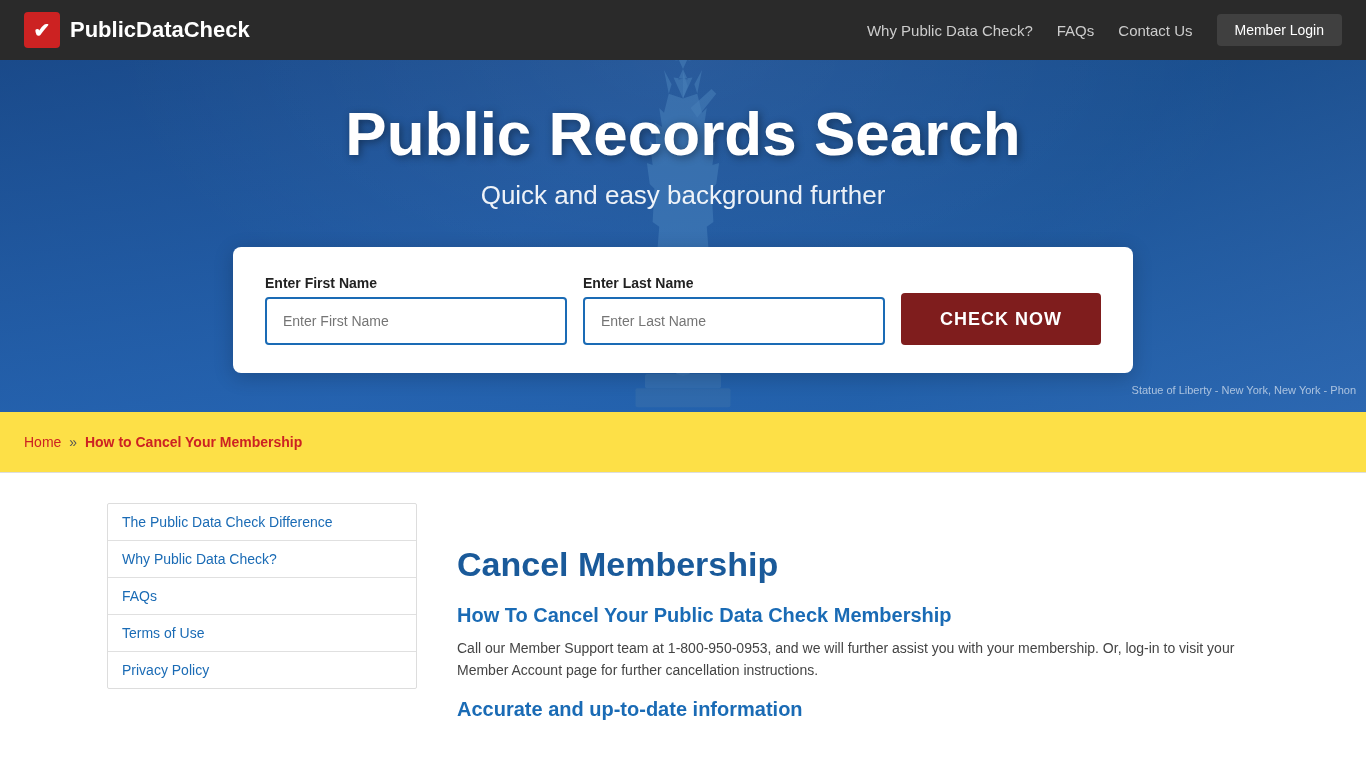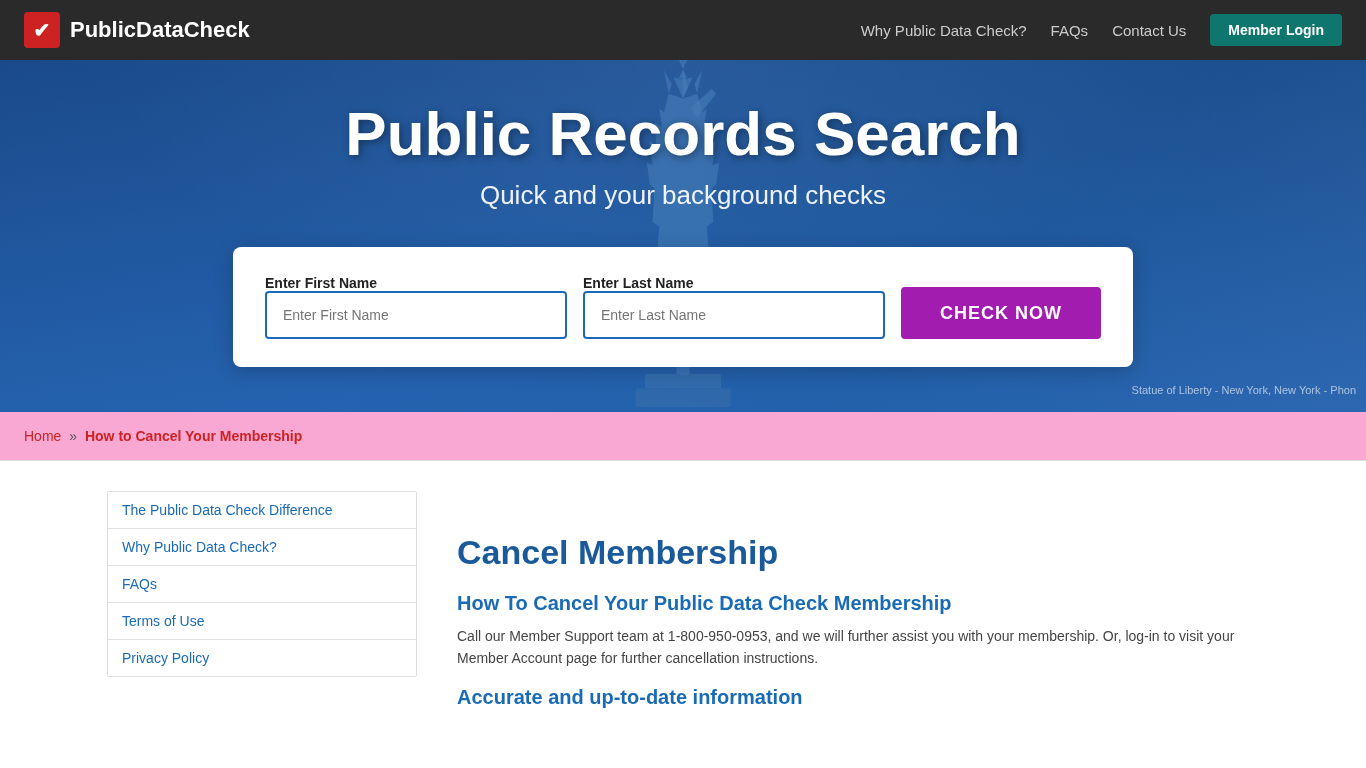--- a/index.html
+++ b/index.html
@@ -41,28 +41,28 @@
       align-items: center;
       gap: 24px;
     }
     .nav-link {
       color: #ccc;
       text-decoration: none;
       font-size: 15px;
       cursor: pointer;
     }
     .member-login-btn {
-      background: #0f766e;
+      background: #404040;
       color: white;
       border: none;
       padding: 8px 18px;
       border-radius: 4px;
       font-size: 14px;
       cursor: pointer;
-      font-weight: bold;
+      font-weight: normal;
     }
 
     
     .hero {
       position: relative;
       background: linear-gradient(135deg, #1a4a8a 0%, #2563b0 40%, #1a5a9a 70%, #4a7ab5 100%);
       height: 352px;
       overflow: hidden;
       display: flex;
       flex-direction: column;
@@ -116,39 +116,40 @@
       display: flex;
       align-items: flex-end;
       gap: 16px;
       width: 900px;
       max-width: 95vw;
       box-shadow: 0 4px 20px rgba(0,0,0,0.2);
     }
     .search-field {
       display: flex;
       flex-direction: column;
+      gap: 6px;
       flex: 1;
       justify-content: flex-end;
     }
     .search-field label {
       font-size: 14px;
       font-weight: bold;
       color: #222;
     }
     .search-field input {
       border: 2px solid #1a6bb5;
       border-radius: 4px;
       padding: 14px 16px;
       font-size: 14px;
       color: #888;
       outline: none;
       width: 100%;
     }
     .check-now-btn {
-      background: #a21caf;
+      background: #7f1d1d;
       color: white;
       border: none;
       padding: 14px 32px;
       border-radius: 4px;
       font-size: 18px;
       font-weight: 900;
       cursor: pointer;
       letter-spacing: 1px;
       height: 52px;
       white-space: nowrap;
@@ -157,22 +158,22 @@
     .photo-credit {
       position: absolute;
       bottom: 16px;
       right: 10px;
       color: rgba(255,255,255,0.6);
       font-size: 11px;
     }
 
     
     .breadcrumb-bar {
-      background: #f9a8d4;
-      padding: 16px 24px;
+      background: #fde047;
+      padding: 22px 24px;
       font-size: 14px;
       border-bottom: 1px solid #ddd;
     }
     .breadcrumb-home {
       color: #cc2222;
       cursor: pointer;
       text-decoration: none;
     }
     .breadcrumb-sep { color: #555; margin: 0 4px; }
     .breadcrumb-current { color: #cc2222; font-weight: bold; }
@@ -272,21 +273,21 @@
 
     <path fill="rgba(100,160,210,0.6)" d="M108,80 L130,60 L135,65 L115,90 Z"></path>
 
     <path fill="rgba(100,160,210,0.6)" d="M85,65 L80,40 L88,55 M100,70 L100,42 L105,57 M115,65 L120,40 L112,55"></path>
 
     <rect x="60" y="360" width="80" height="15" fill="rgba(80,130,180,0.7)" rx="2"></rect>
     <rect x="50" y="375" width="100" height="20" fill="rgba(70,120,170,0.7)" rx="2"></rect>
   </svg>
 
   <h1 class="hero-title">Public Records Search</h1>
-  <p class="hero-subtitle">Quick and your background checks</p>
+  <p class="hero-subtitle">Quick and easy background further</p>
 
   <div class="search-box">
     <div class="search-field">
       <label>Enter First Name</label>
       <input type="text" placeholder="Enter First Name" style="">
     </div>
     <div class="search-field">
       <label>Enter Last Name</label>
       <input type="text" placeholder="Enter Last Name" style="">
     </div>

